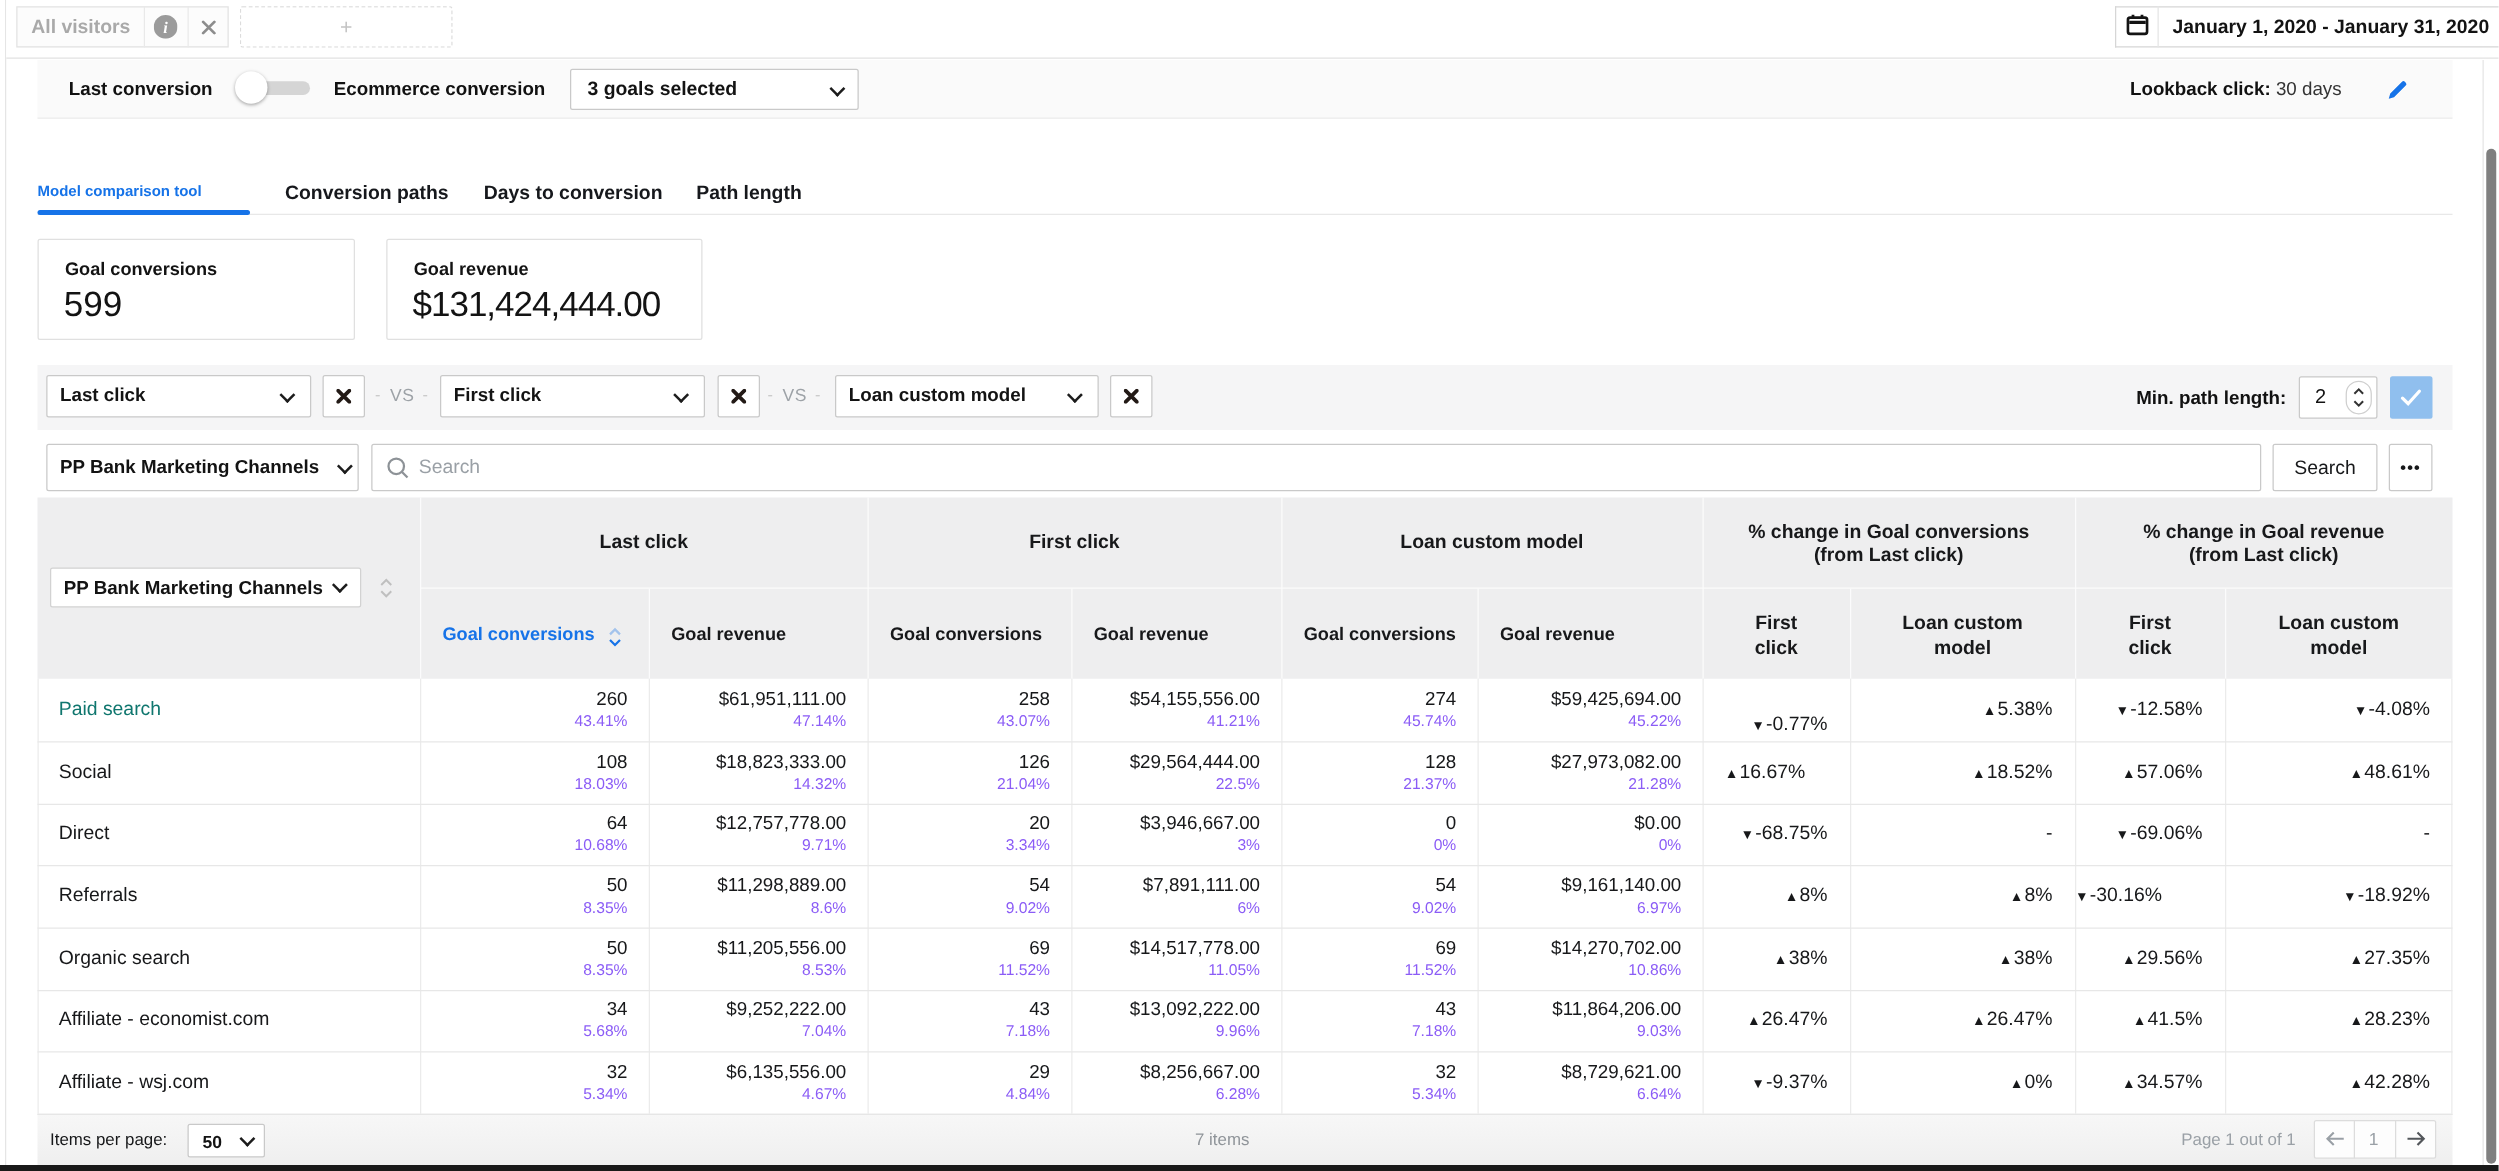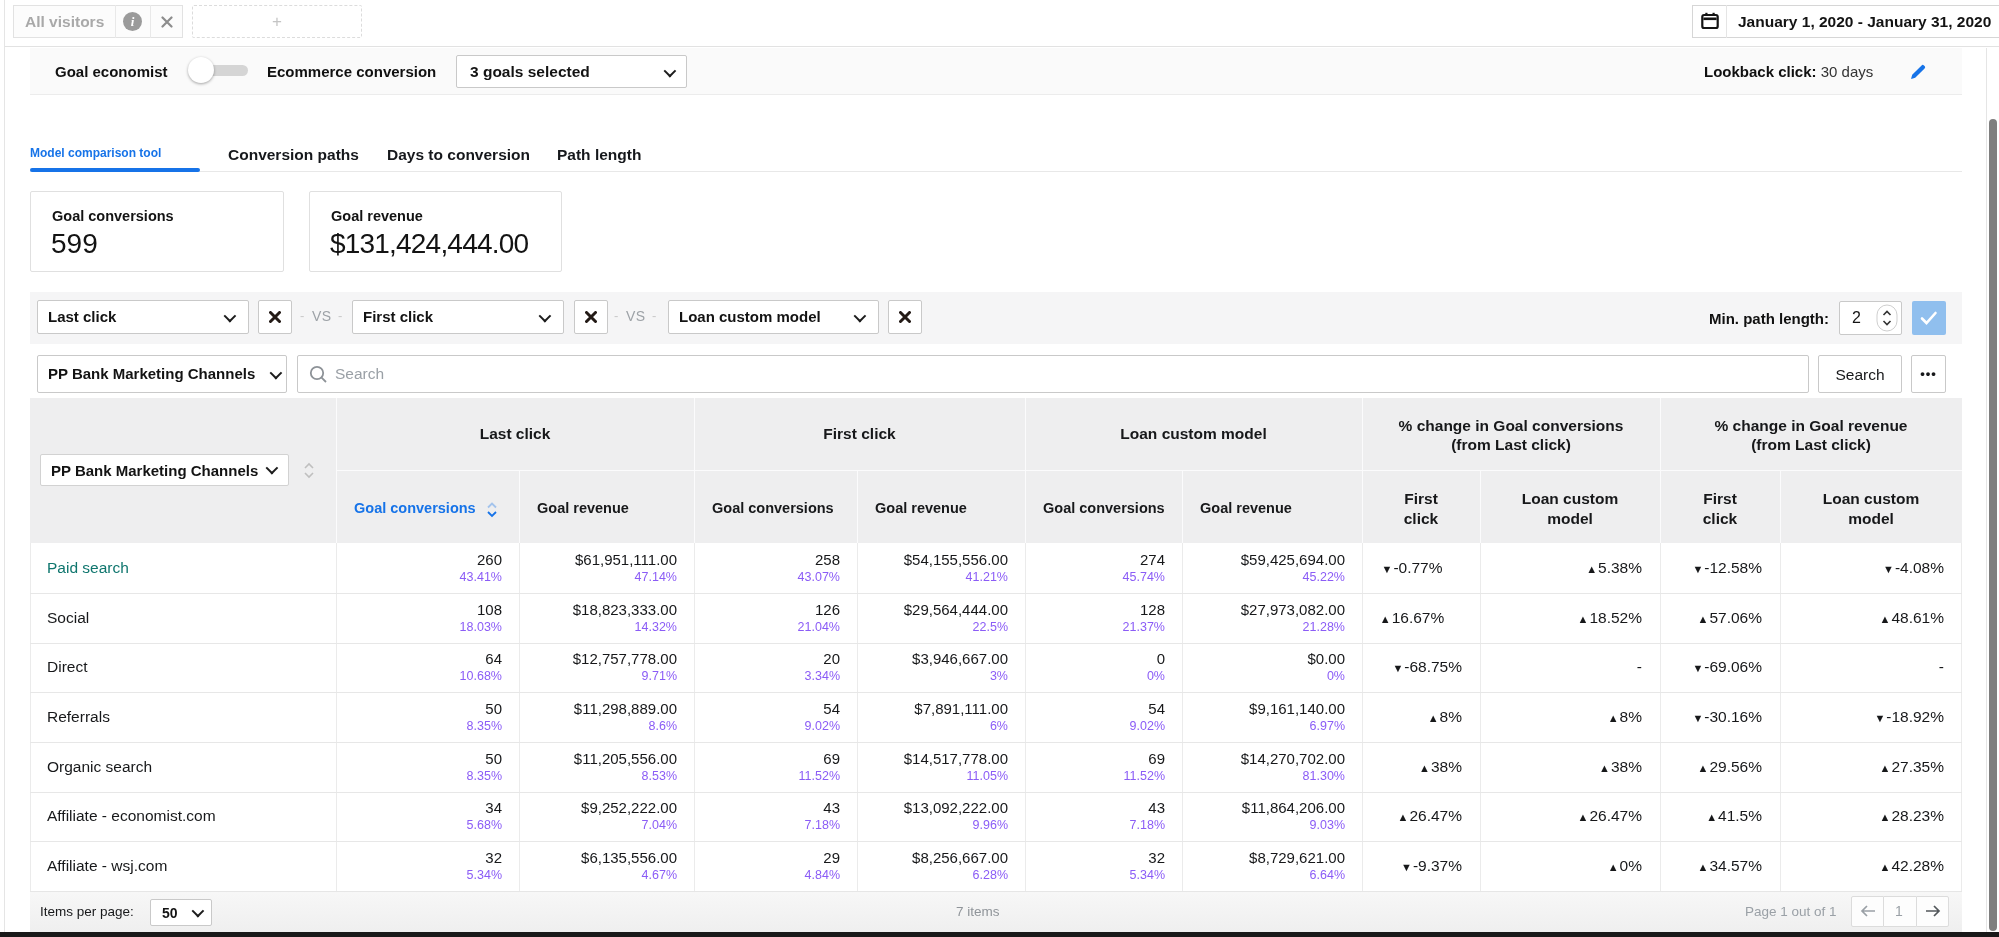--- a/index.html
+++ b/index.html
@@ -34,21 +34,21 @@
 <span style="width:33px;text-align:center;padding-top:2px"><svg width="18" height="18" viewBox="0 0 18 18">
         <rect x="1.3" y="3" width="15.4" height="13" rx="1.8" fill="none" stroke="#141414" stroke-width="2.2"></rect>
         <line x1="2.4" y1="6.8" x2="15.6" y2="6.8" stroke="#141414" stroke-width="2.6"></line>
         <line x1="5.4" y1="0.8" x2="5.4" y2="3.4" stroke="#141414" stroke-width="2.2"></line>
         <line x1="12.6" y1="0.8" x2="12.6" y2="3.4" stroke="#141414" stroke-width="2.2"></line>
       </svg></span>
 <span style="display:inline-block;width:1px;height:33px;background:#e5e5e5"></span>
 <span style="font-size:15.5px;font-weight:bold;color:#131313;padding-left:11px;white-space:nowrap">January 1, 2020 - January 31, 2020</span>
 </div>
 <div class="abs" style="left:30px;top:48px;width:1932px;height:47px;background:#fafafa;border-bottom:1px solid #ececec"></div>
-<span class="abs b" style="left:55px;top:63px;font-size:15px;color:#111">Goal economist</span>
+<span class="abs b" style="left:55px;top:63px;font-size:15px;color:#111">Last conversion</span>
 <div class="abs" style="left:196px;top:65px;width:52px;height:11px;background:#d5d5d5;border-radius:6px"></div>
 <div class="abs" style="left:188px;top:57px;width:26px;height:26px;background:#fff;border-radius:50%;box-shadow:0 1px 3px rgba(0,0,0,0.35)"></div>
 <span class="abs b" style="left:267px;top:63px;font-size:15px;color:#111">Ecommerce conversion</span>
 <div class="abs box" style="left:456px;top:55px;width:231px;height:33px"></div>
 <span class="abs b" style="left:470px;top:63px;font-size:15.5px;color:#131313">3 goals selected</span>
 <span class="abs chev" style="left:664px;top:68px"></span>
 <span class="abs" style="left:1704px;top:63px;font-size:15px"><span class="b" style="color:#111">Lookback click:</span> <span style="color:#333">30 days</span></span>
 <svg class="abs" style="left:1908px;top:62px" width="20" height="20" viewBox="0 0 20 20">
     <path d="M3 17 L4.2 12.8 L13.6 3.4 A1.6 1.6 0 0 1 15.9 3.4 L16.6 4.1 A1.6 1.6 0 0 1 16.6 6.4 L7.2 15.8 Z" fill="#1673e8"></path>
   </svg>
@@ -190,21 +190,21 @@
     <div class="s">41.21%</div>
   </div>
 <div class="cell" style="left:1025px;top:551px;width:140px">
     <div class="m">274</div>
     <div class="s">45.74%</div>
   </div>
 <div class="cell" style="left:1182px;top:551px;width:163px">
     <div class="m">$59,425,694.00</div>
     <div class="s">45.22%</div>
   </div>
-<div class="abs" style="left:1362px;top:559px;width:100px;text-align:center;font-size:15.5px;color:#17181a"><span class="tri">▼</span>-0.77%</div>
+<div class="abs" style="left:1362px;top:571px;width:100px;text-align:right;font-size:15.5px;color:#17181a"><span class="tri">▼</span>-0.77%</div>
 <div class="abs" style="left:1480px;top:559px;width:162px;text-align:right;font-size:15.5px;color:#17181a"><span class="tri">▲</span>5.38%</div>
 <div class="abs" style="left:1660px;top:559px;width:102px;text-align:right;font-size:15.5px;color:#17181a"><span class="tri">▼</span>-12.58%</div>
 <div class="abs" style="left:1780px;top:559px;width:164px;text-align:right;font-size:15.5px;color:#17181a"><span class="tri">▼</span>-4.08%</div>
 <span class="abs" style="left:47px;top:609px;font-size:15.5px;color:#17181a">Social</span>
 <div class="cell" style="left:336px;top:601px;width:166px">
     <div class="m">108</div>
     <div class="s">18.03%</div>
   </div>
 <div class="cell" style="left:519px;top:601px;width:158px">
     <div class="m">$18,823,333.00</div>
@@ -279,21 +279,21 @@
 <div class="cell" style="left:1025px;top:700px;width:140px">
     <div class="m">54</div>
     <div class="s">9.02%</div>
   </div>
 <div class="cell" style="left:1182px;top:700px;width:163px">
     <div class="m">$9,161,140.00</div>
     <div class="s">6.97%</div>
   </div>
 <div class="abs" style="left:1362px;top:708px;width:100px;text-align:right;font-size:15.5px;color:#17181a"><span class="tri">▲</span>8%</div>
 <div class="abs" style="left:1480px;top:708px;width:162px;text-align:right;font-size:15.5px;color:#17181a"><span class="tri">▲</span>8%</div>
-<div class="abs" style="left:1660px;top:708px;width:102px;text-align:right;font-size:15.5px;color:#17181a"><span class="tri">▼</span>-30.16%</div>
+<div class="abs" style="left:1660px;top:708px;width:102px;text-align:left;font-size:15.5px;color:#17181a"><span class="tri">▼</span>-30.16%</div>
 <div class="abs" style="left:1780px;top:708px;width:164px;text-align:right;font-size:15.5px;color:#17181a"><span class="tri">▼</span>-18.92%</div>
 <span class="abs" style="left:47px;top:758px;font-size:15.5px;color:#17181a">Organic search</span>
 <div class="cell" style="left:336px;top:750px;width:166px">
     <div class="m">50</div>
     <div class="s">8.35%</div>
   </div>
 <div class="cell" style="left:519px;top:750px;width:158px">
     <div class="m">$11,205,556.00</div>
     <div class="s">8.53%</div>
   </div>
@@ -304,21 +304,21 @@
 <div class="cell" style="left:857px;top:750px;width:151px">
     <div class="m">$14,517,778.00</div>
     <div class="s">11.05%</div>
   </div>
 <div class="cell" style="left:1025px;top:750px;width:140px">
     <div class="m">69</div>
     <div class="s">11.52%</div>
   </div>
 <div class="cell" style="left:1182px;top:750px;width:163px">
     <div class="m">$14,270,702.00</div>
-    <div class="s">81.30%</div>
+    <div class="s">10.86%</div>
   </div>
 <div class="abs" style="left:1362px;top:758px;width:100px;text-align:right;font-size:15.5px;color:#17181a"><span class="tri">▲</span>38%</div>
 <div class="abs" style="left:1480px;top:758px;width:162px;text-align:right;font-size:15.5px;color:#17181a"><span class="tri">▲</span>38%</div>
 <div class="abs" style="left:1660px;top:758px;width:102px;text-align:right;font-size:15.5px;color:#17181a"><span class="tri">▲</span>29.56%</div>
 <div class="abs" style="left:1780px;top:758px;width:164px;text-align:right;font-size:15.5px;color:#17181a"><span class="tri">▲</span>27.35%</div>
 <span class="abs" style="left:47px;top:807px;font-size:15.5px;color:#17181a">Affiliate - economist.com</span>
 <div class="cell" style="left:336px;top:799px;width:166px">
     <div class="m">34</div>
     <div class="s">5.68%</div>
   </div>

